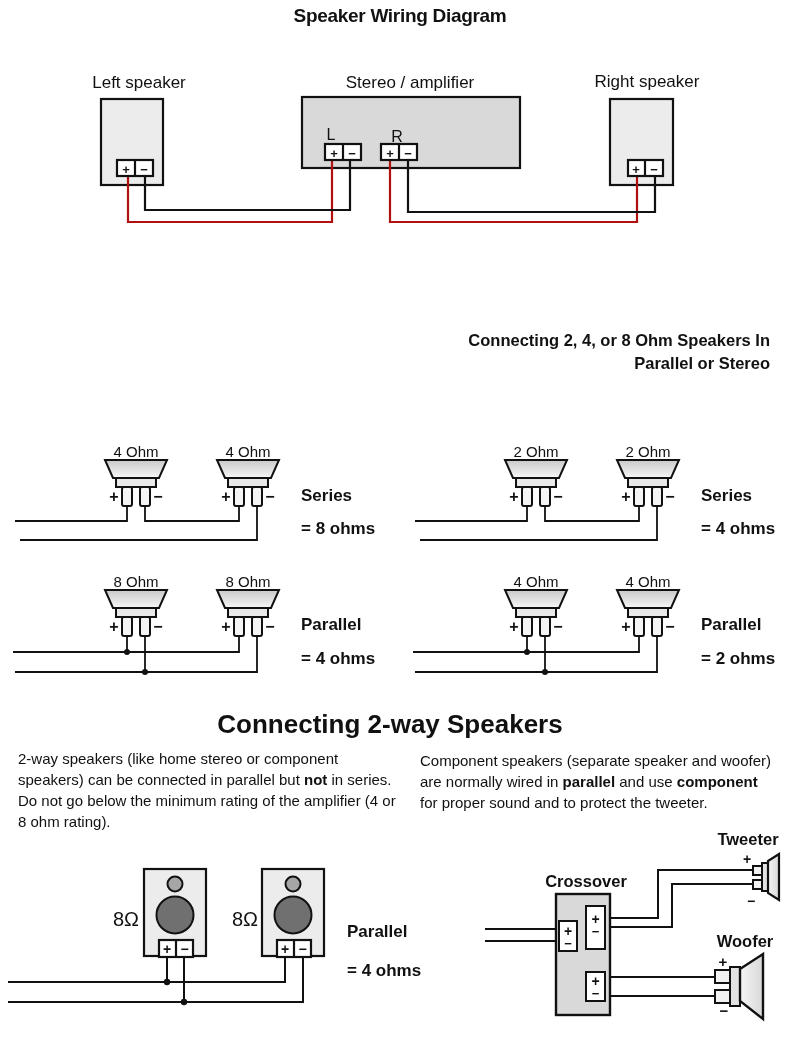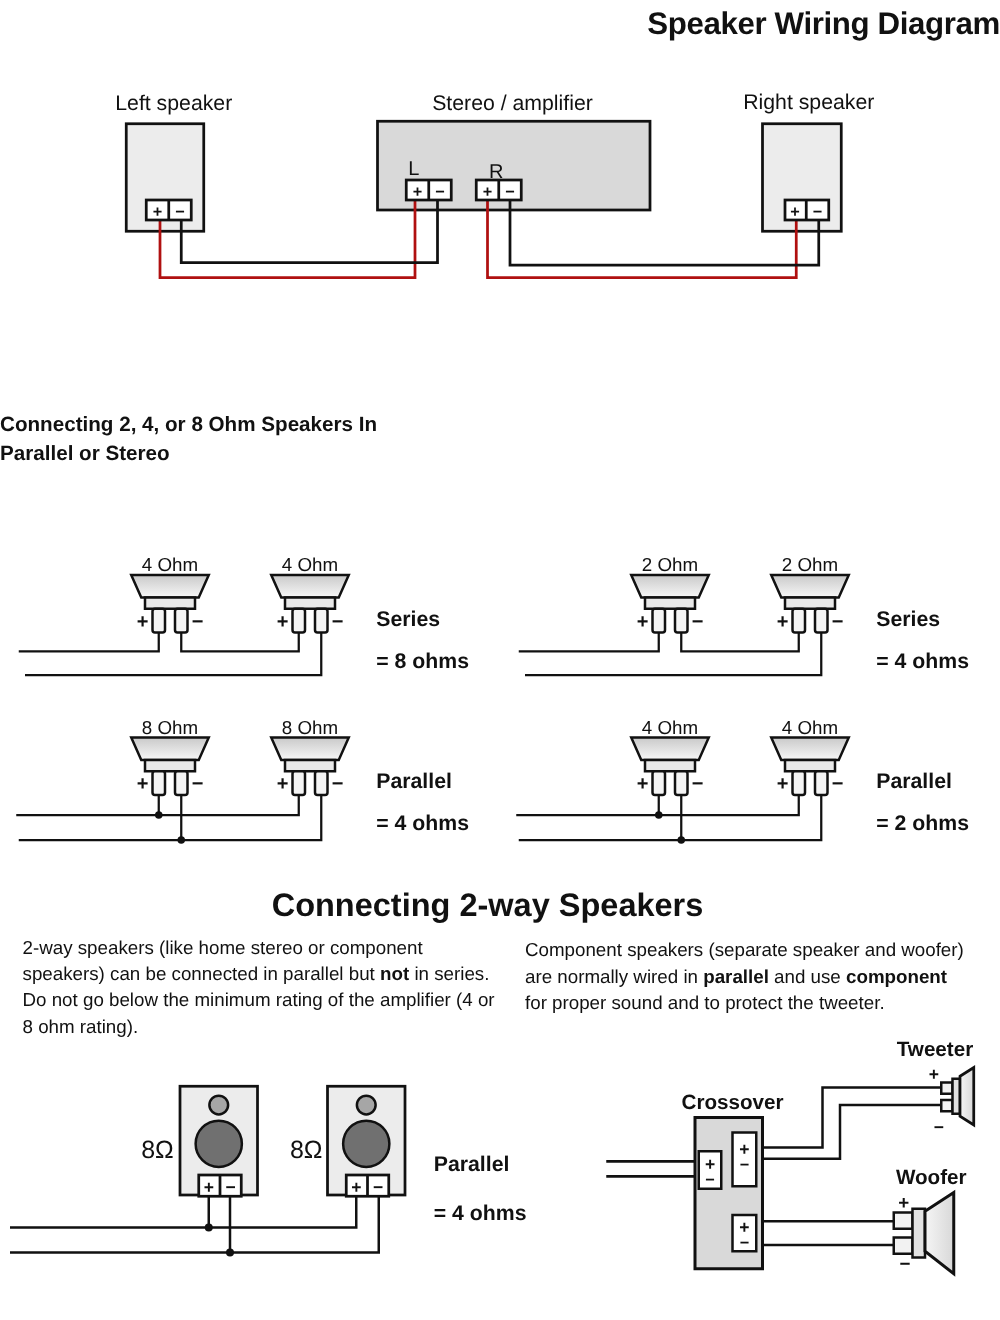--- a/index.html
+++ b/index.html
@@ -1,24 +1,24 @@
 <!DOCTYPE html>
 <html><head>
 <meta charset="utf-8">
 <style>
   html,body{margin:0;padding:0;background:#fff;}
   #page{position:relative;width:800px;height:1056px;background:#ffffff;overflow:hidden;
         font-family:"Liberation Sans",sans-serif;color:#111;}
   .abs{position:absolute;}
-  .title{top:5px;left:0;width:800px;text-align:right;font-size:25px;font-weight:bold;letter-spacing:-0.3px;}
+  .title{top:5px;left:0;width:800px;text-align:center;font-size:19px;font-weight:bold;letter-spacing:-0.3px;}
   .subtitle{top:36px;left:0;width:800px;text-align:center;font-size:12.5px;font-weight:600;
             font-family:"DejaVu Sans Mono",monospace;}
   .para{font-size:15px;line-height:20px;}
   .para2{font-size:15px;line-height:21px;}
-  .h2{top:329px;left:0;width:770px;text-align:left;font-size:16.5px;font-weight:bold;line-height:23px;}
+  .h2{top:329px;left:0;width:770px;text-align:right;font-size:16.5px;font-weight:bold;line-height:23px;}
   .h3{top:709px;left:0;width:780px;text-align:center;font-size:26px;font-weight:bold;}
   .b{font-weight:bold;}
   svg{display:block;}
   svg text{font-family:"Liberation Sans",sans-serif;fill:#111;}
 </style>
 </head>
 <body>
 
 <div id="page">
 

